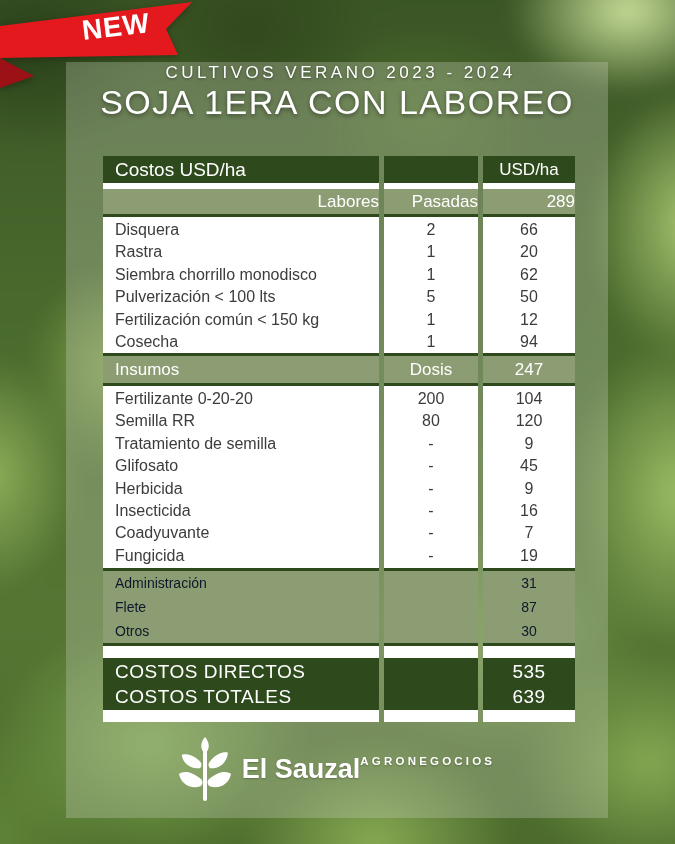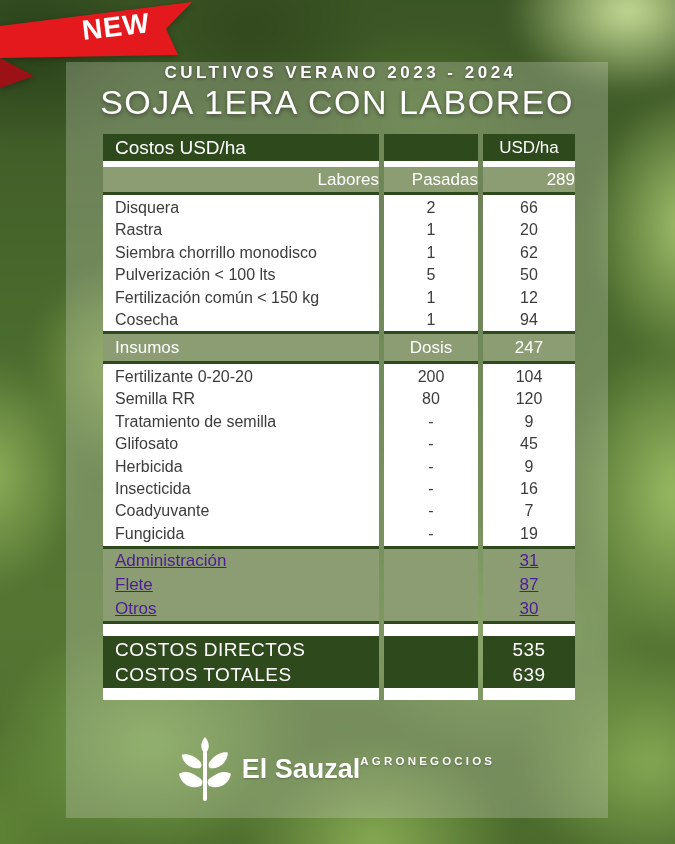--- a/index.html
+++ b/index.html
@@ -40,30 +40,30 @@
   .ribbon{position:absolute;left:0;top:0;width:200px;height:95px;filter:drop-shadow(0 2px 3px rgba(0,0,0,.28));}
   .ribbon svg{position:absolute;left:0;top:0;}
   .ribbon-label{
     position:absolute;left:66px;top:11px;width:100px;text-align:center;
     color:#fff;font-size:28px;font-weight:800;letter-spacing:1px;
     transform:rotate(-6.8deg);
   }
   
   .titles{position:absolute;left:66px;top:63px;width:542px;text-align:center;color:#fff;}
   .subtitle{
-    font-size:17px;font-weight:700;letter-spacing:3.5px;
+    font-size:17px;font-weight:400;letter-spacing:3.5px;
     text-shadow:0 1px 3px rgba(0,0,0,.4);
     padding-left:7px;
   }
   .title{
     font-size:34px;font-weight:400;letter-spacing:1.5px;
     text-shadow:0 2px 4px rgba(0,0,0,.4);
   }
   
-  .costs-table{position:absolute;left:103px;top:134px;width:373px;}
+  .costs-table{position:absolute;left:103px;top:156px;width:373px;}
   .band{display:grid;grid-template-columns:276px 94px 92px;column-gap:5px;box-sizing:border-box;}
   .cell{box-sizing:border-box;overflow:hidden;}
   .c1{padding-left:12px;text-align:left;}
   .c2,.c3{text-align:center;}
 
   .b-head .cell{background:#2e4a1d;height:27px;line-height:27px;color:#fff;}
   .b-head .c1{font-size:19px;}
   .b-head .c3{font-size:17px;}
 
   .b-gap6 .cell{background:#fff;height:6px;}
@@ -71,21 +71,21 @@
 
   .b-sec1 .cell{background:#8c9d74;height:28px;line-height:25px;border-bottom:3px solid #2e4a1d;color:#fff;font-size:17px;text-align:right;}
   .b-sec2 .cell{background:#8c9d74;height:33px;line-height:27px;border-top:3px solid #2e4a1d;border-bottom:3px solid #2e4a1d;color:#fff;font-size:17px;}
   .sec-val{color:#f2f4ec;}
 
   .b-detail .cell{background:#fff;padding-top:2px;color:#3c3c3c;font-size:16px;}
   .b-detail6 .cell{height:136px;}
   .b-detail8 .cell{height:182px;}
   .drow{height:22.4px;line-height:22.4px;white-space:nowrap;}
 
-  .b-over .cell{background:#8c9d74;height:78px;border-top:3px solid #2e4a1d;border-bottom:3px solid #2e4a1d;padding-top:0;color:#4c1d95;font-size:17px;text-decoration:underline;}
+  .b-over .cell{background:#8c9d74;height:78px;border-top:3px solid #2e4a1d;border-bottom:3px solid #2e4a1d;padding-top:0;color:#0f172a;font-size:14px;}
   .orow{height:24px;line-height:24px;}
 
   .b-total .cell{background:#2e4a1d;height:52px;padding-top:1px;color:#fff;}
   .trow{height:25px;line-height:25px;font-size:19px;letter-spacing:.5px;}
 
   
   .logo{
     position:absolute;left:66px;top:737px;width:542px;
     display:flex;justify-content:center;align-items:center;gap:11px;color:#fff;
   }

